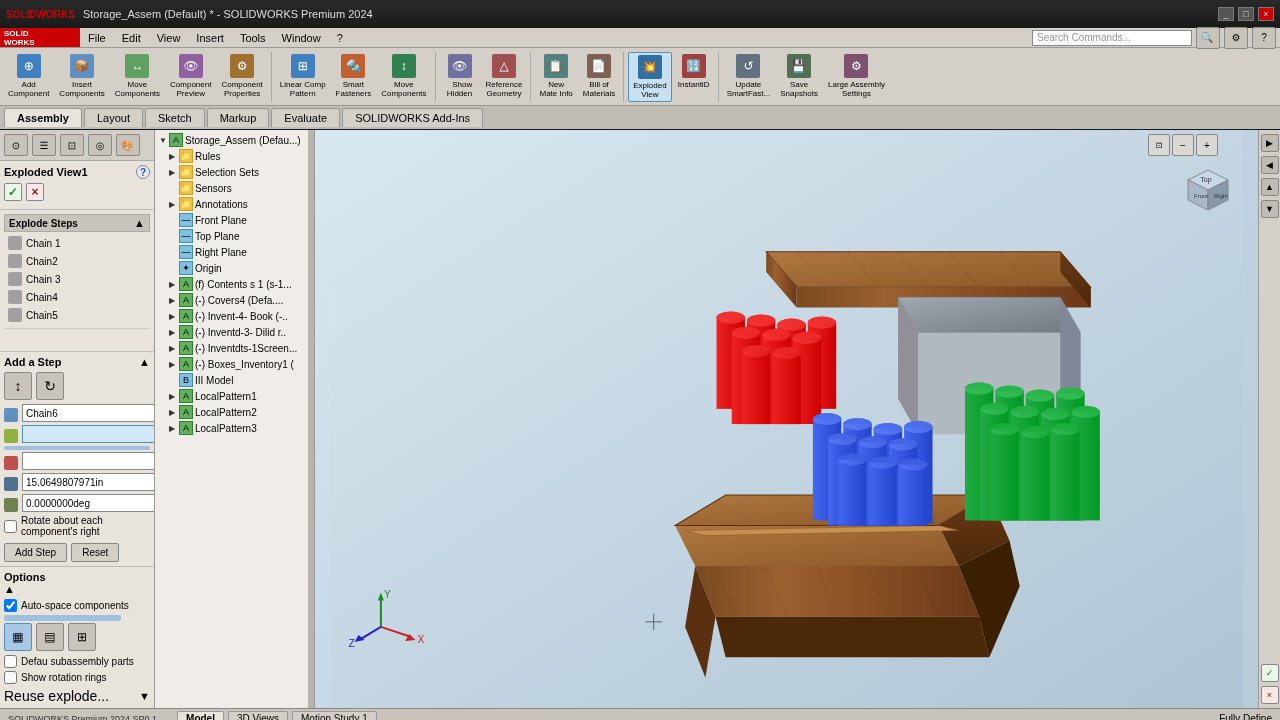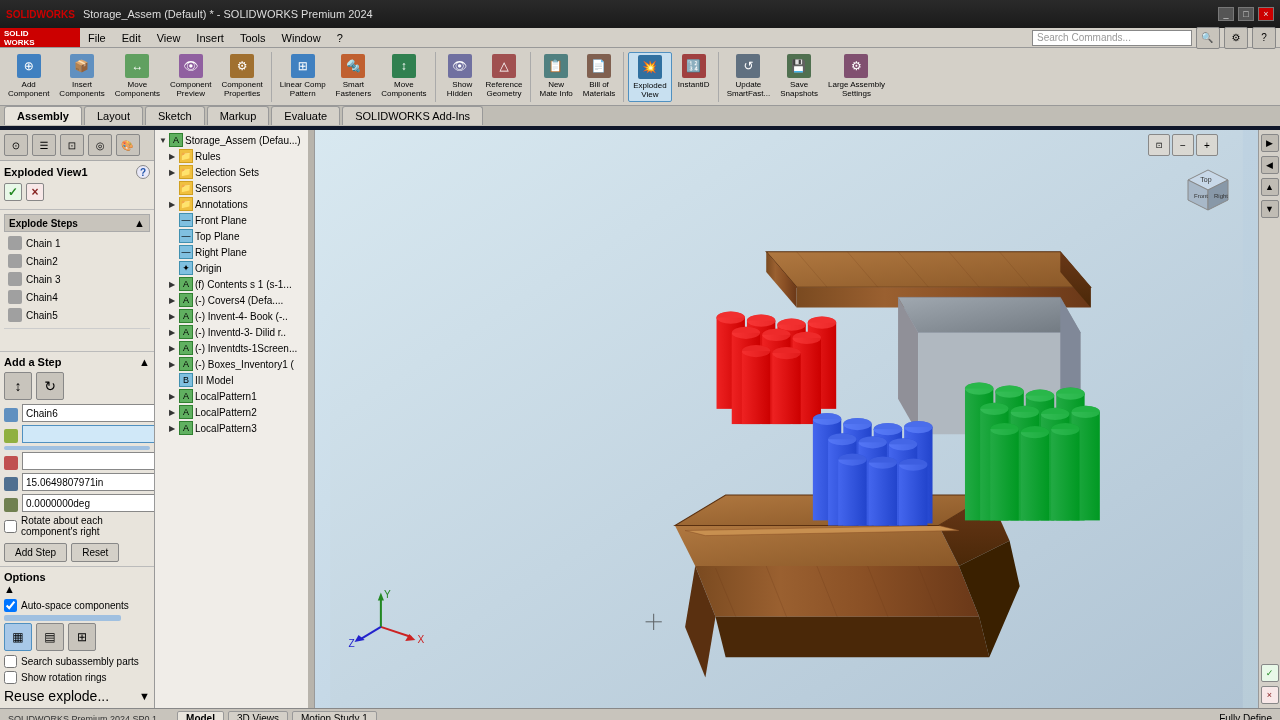--- a/index.html
+++ b/index.html
@@ -52,22 +52,22 @@
       min-width: 40px;
     }
     .toolbar-icon { width: 24px; height: 24px; background: #888; border-radius: 2px; margin-bottom: 2px; display: flex; align-items: center; justify-content: center; color: white; font-size: 12px; }
     .toolbar-row { display: flex; gap: 2px; }
 
     
     #tabbar {
       height: 24px;
       background: #c0bdb5;
       display: flex;
-      align-items: flex-start;
-      border-bottom: 4px solid #0f172a;
+      align-items: center;
+      border-bottom: 1px solid #0f172a;
       padding: 0 4px;
     }
     .tab {
       padding: 3px 12px;
       background: #d4d0c8;
       border: 1px solid #999;
       border-bottom: none;
       cursor: pointer;
       font-size: 11px;
       margin-right: 2px;
@@ -512,21 +512,21 @@
         <span>Auto-space components</span>
       </div>
       <div style="height:6px; background:#a0c0e0; margin:2px 0; border-radius:2px; width:80%;"></div>
       <div class="options-icons">
         <div class="opt-icon active">▦</div>
         <div class="opt-icon">▤</div>
         <div class="opt-icon">⊞</div>
       </div>
       <div class="checkbox-row">
         <input type="checkbox" style="">
-        <span>Search subassembly parts</span>
+        <span>Defau subassembly parts</span>
       </div>
       <div class="checkbox-row">
         <input type="checkbox" style="">
         <span>Show rotation rings</span>
       </div>
       <div style="display:flex; align-items:center; margin-top:4px;">
         <span style="font-size:14px;">Reuse explode...</span>
         <div style="margin-left:auto; cursor:pointer;">▼</div>
       </div>
     </div>

